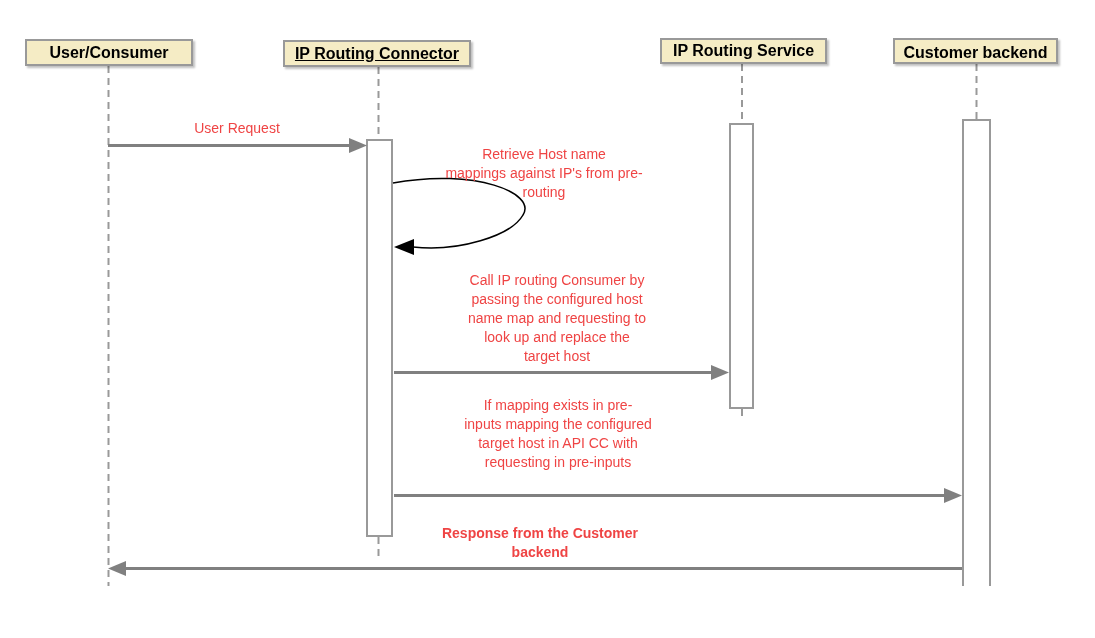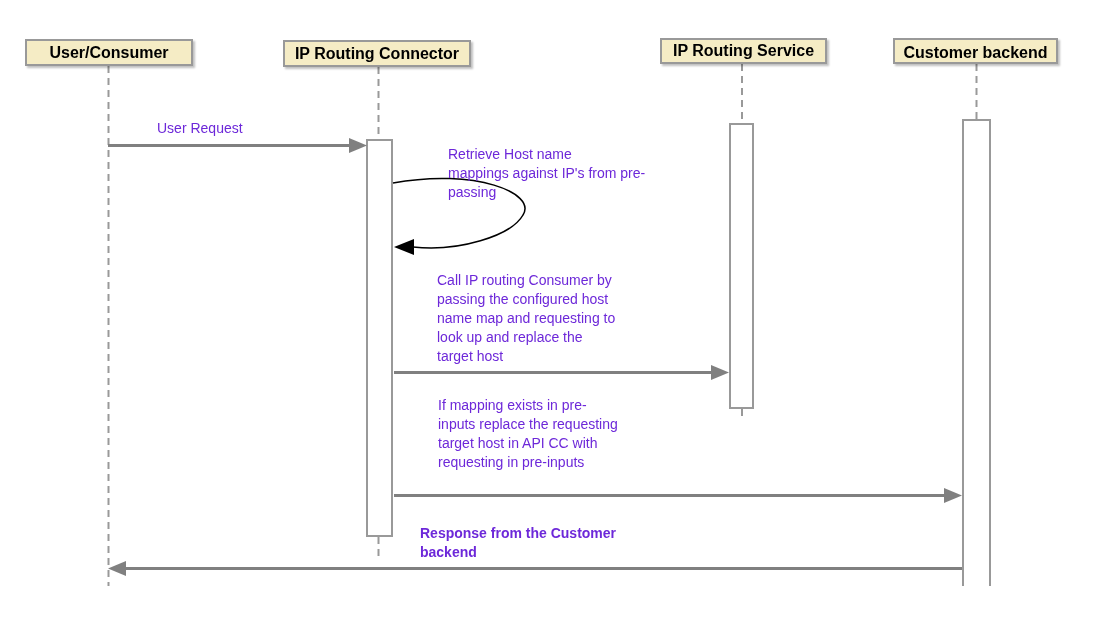--- a/index.html
+++ b/index.html
@@ -22,22 +22,22 @@
     white-space:nowrap;
   }
   .activation-bar{
     position:absolute;
     box-sizing:border-box;
     background:#ffffff;
     border:2px solid #999999;
   }
   .msg-label{
     position:absolute;
-    font-size:14px;line-height:19px;color:#6d28d9;
-    text-align:left;
+    font-size:14px;line-height:19px;color:#ef4444;
+    text-align:center;
   }
   svg.layer{
     position:absolute;left:0;top:0;
     pointer-events:none;
   }
 </style>
 </head>
 <body>
 
 <div id="canvas">
@@ -79,48 +79,48 @@
 
     <g>
       <line x1="962" y1="568.5" x2="125" y2="568.5" stroke="#808080" stroke-width="3"></line>
       <polygon points="108,568.5 126,561 126,576" fill="#808080"></polygon>
     </g>
   </svg>
 
   <div class="actor-header" style="left:25px;top:39px;width:168px;height:27px;">
     <span>User/Consumer</span>
   </div>
-  <div class="actor-header" style="left:283px;top:40px;width:188px;height:27px;">
+  <div class="actor-header" style="left:283px;top:40px;width:188px;height:27px;text-decoration:underline;">
     <span>IP Routing Connector</span>
   </div>
   <div class="actor-header" style="left:660px;top:38px;width:167px;height:26px;text-align:center;">
     <span>IP Routing Service</span>
   </div>
   <div class="actor-header" style="left:893px;top:38px;width:165px;height:26px;align-items:flex-end;">
     <span>Customer backend</span>
   </div>
 
   <div class="msg-label" style="left:157px;top:119px;width:160px;">
       <div>User Request</div>
     </div>
-  <div class="msg-label" style="left:448px;top:145px;width:240px;">
+  <div class="msg-label" style="left:424px;top:145px;width:240px;">
       <div>Retrieve Host name</div>
       <div>mappings against IP's from pre-</div>
-      <div>passing</div>
+      <div>routing</div>
     </div>
   <div class="msg-label" style="left:437px;top:271px;width:240px;">
       <div>Call IP routing Consumer by</div>
       <div>passing the configured host</div>
       <div>name map and requesting to</div>
       <div>look up and replace the</div>
       <div>target host</div>
     </div>
   <div class="msg-label" style="left:438px;top:396px;width:240px;">
       <div>If mapping exists in pre-</div>
-      <div>inputs replace the requesting</div>
+      <div>inputs mapping the configured</div>
       <div>target host in API CC with</div>
       <div>requesting in pre-inputs</div>
     </div>
   <div class="msg-label" style="left:420px;top:524px;width:240px;font-weight:bold;">
       <div>Response from the Customer</div>
       <div>backend</div>
     </div>
 
 </div>
 

